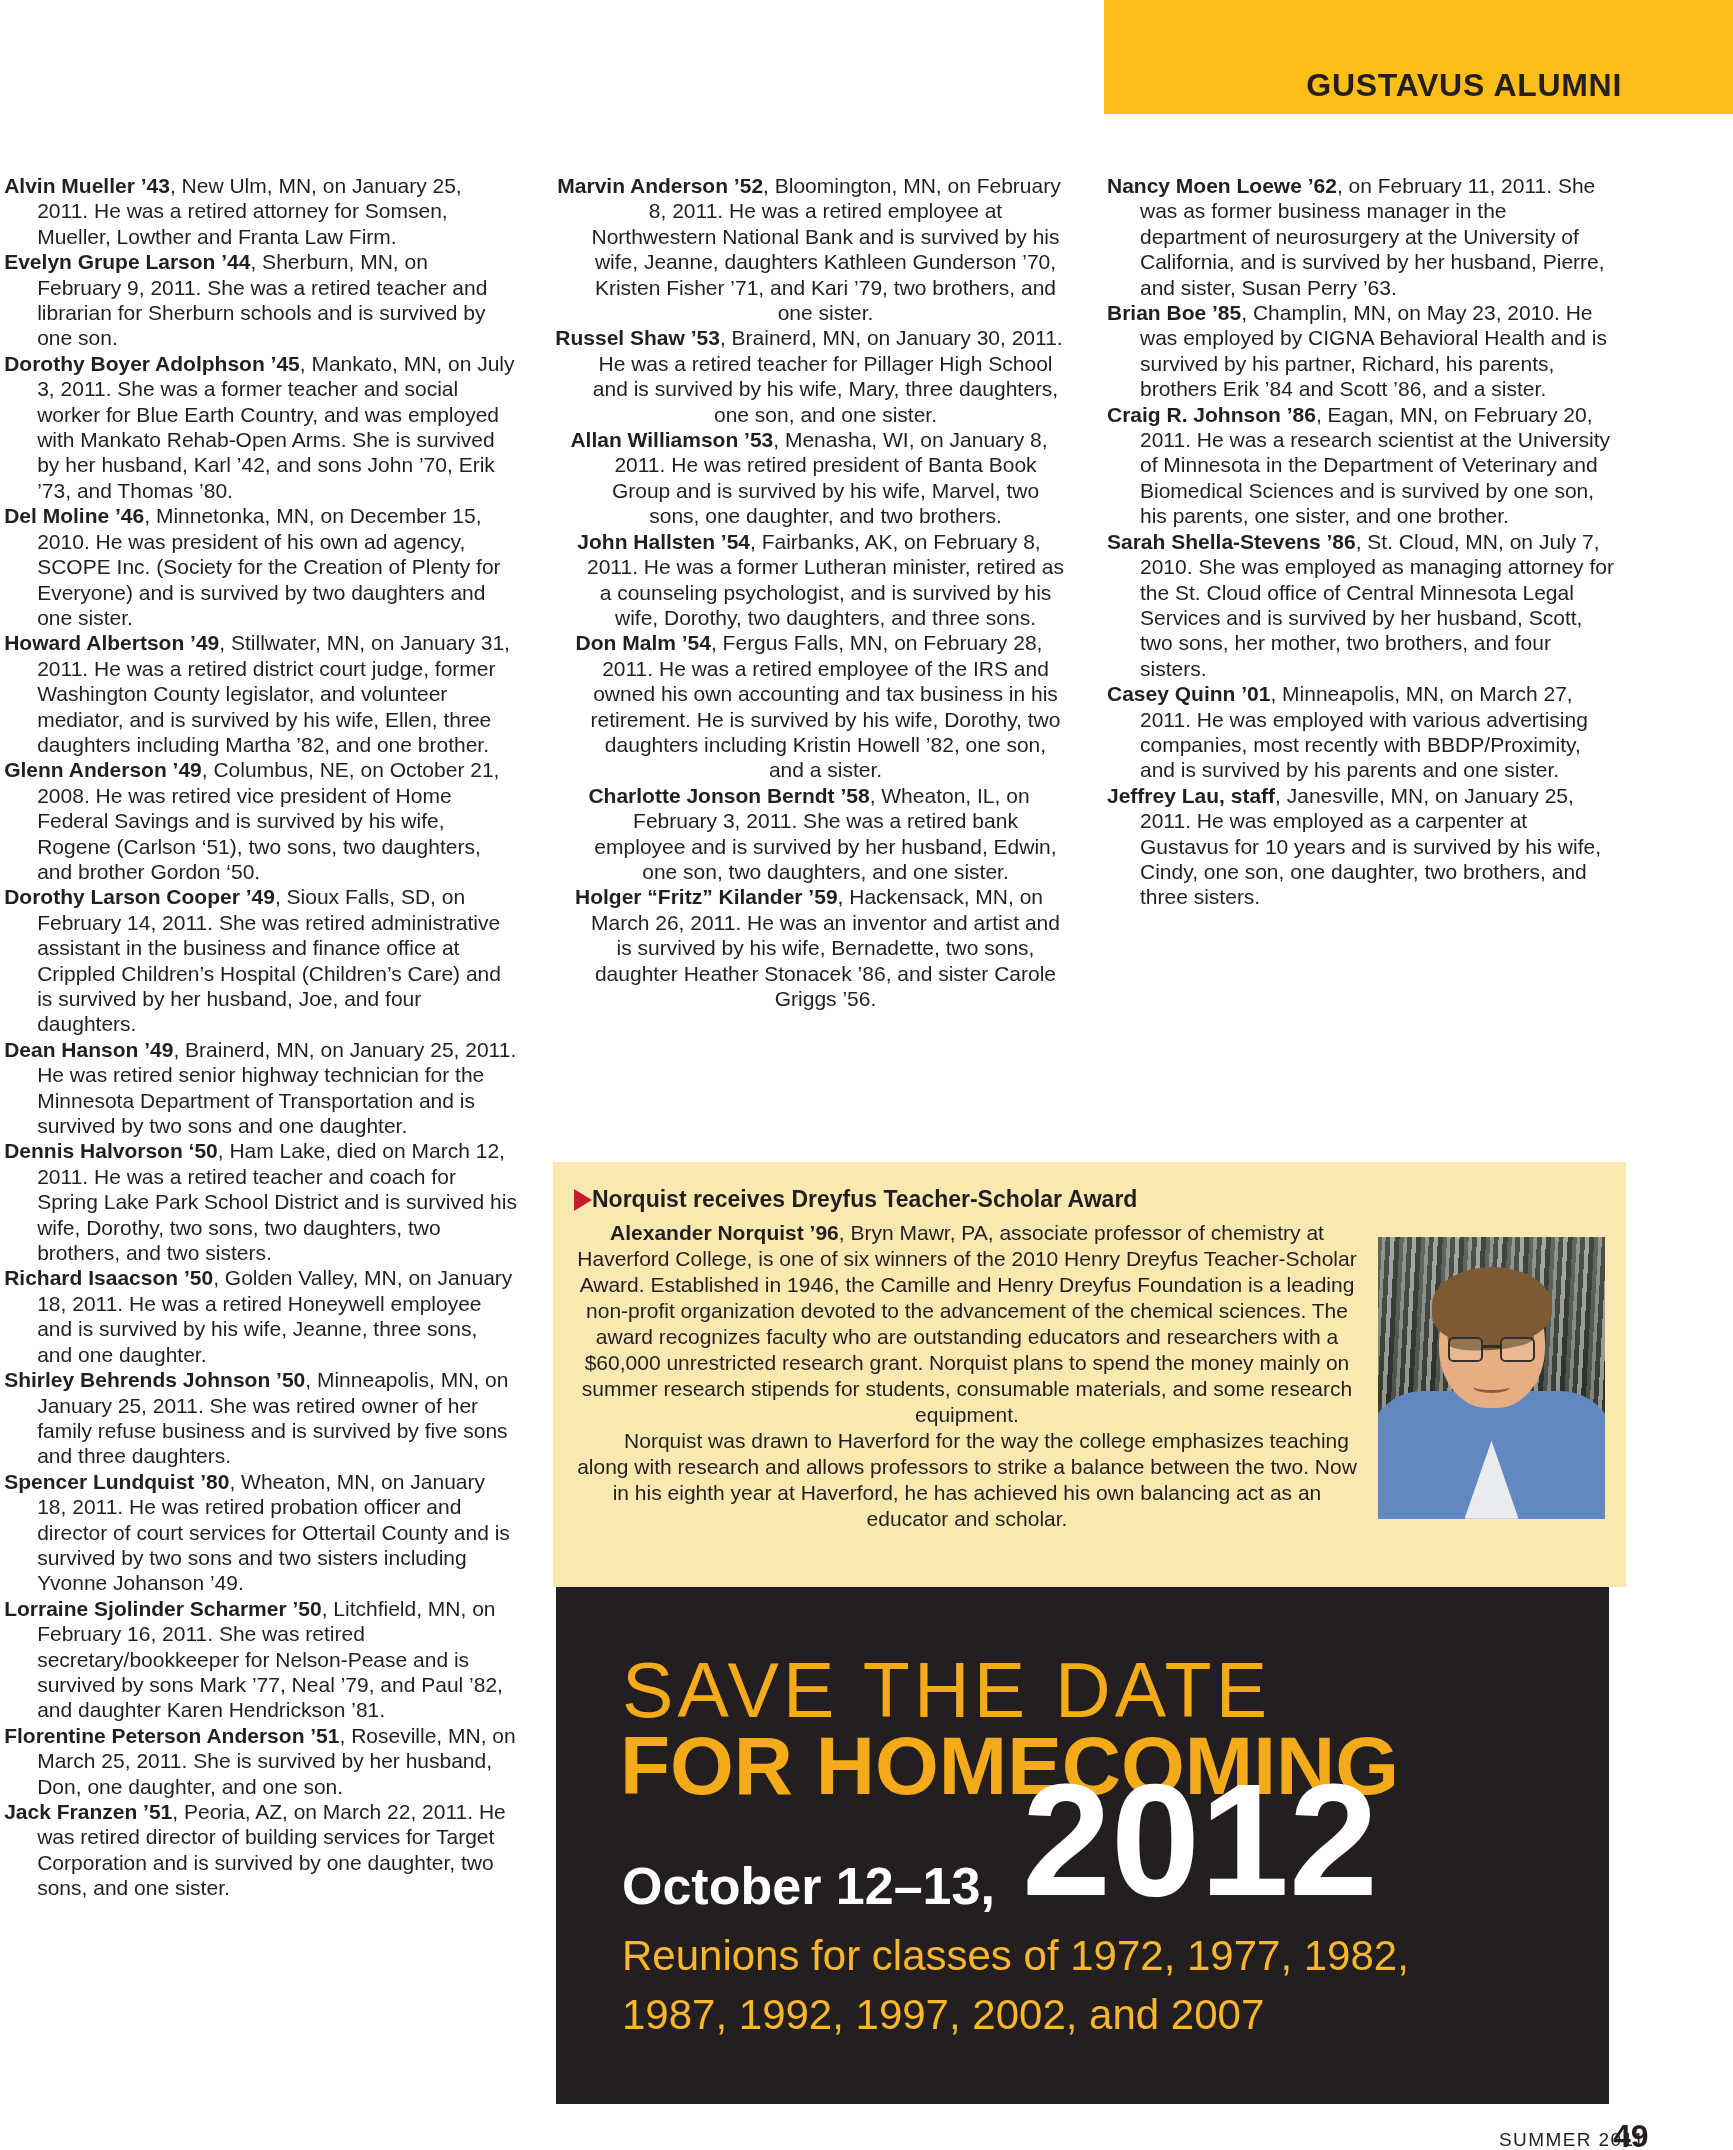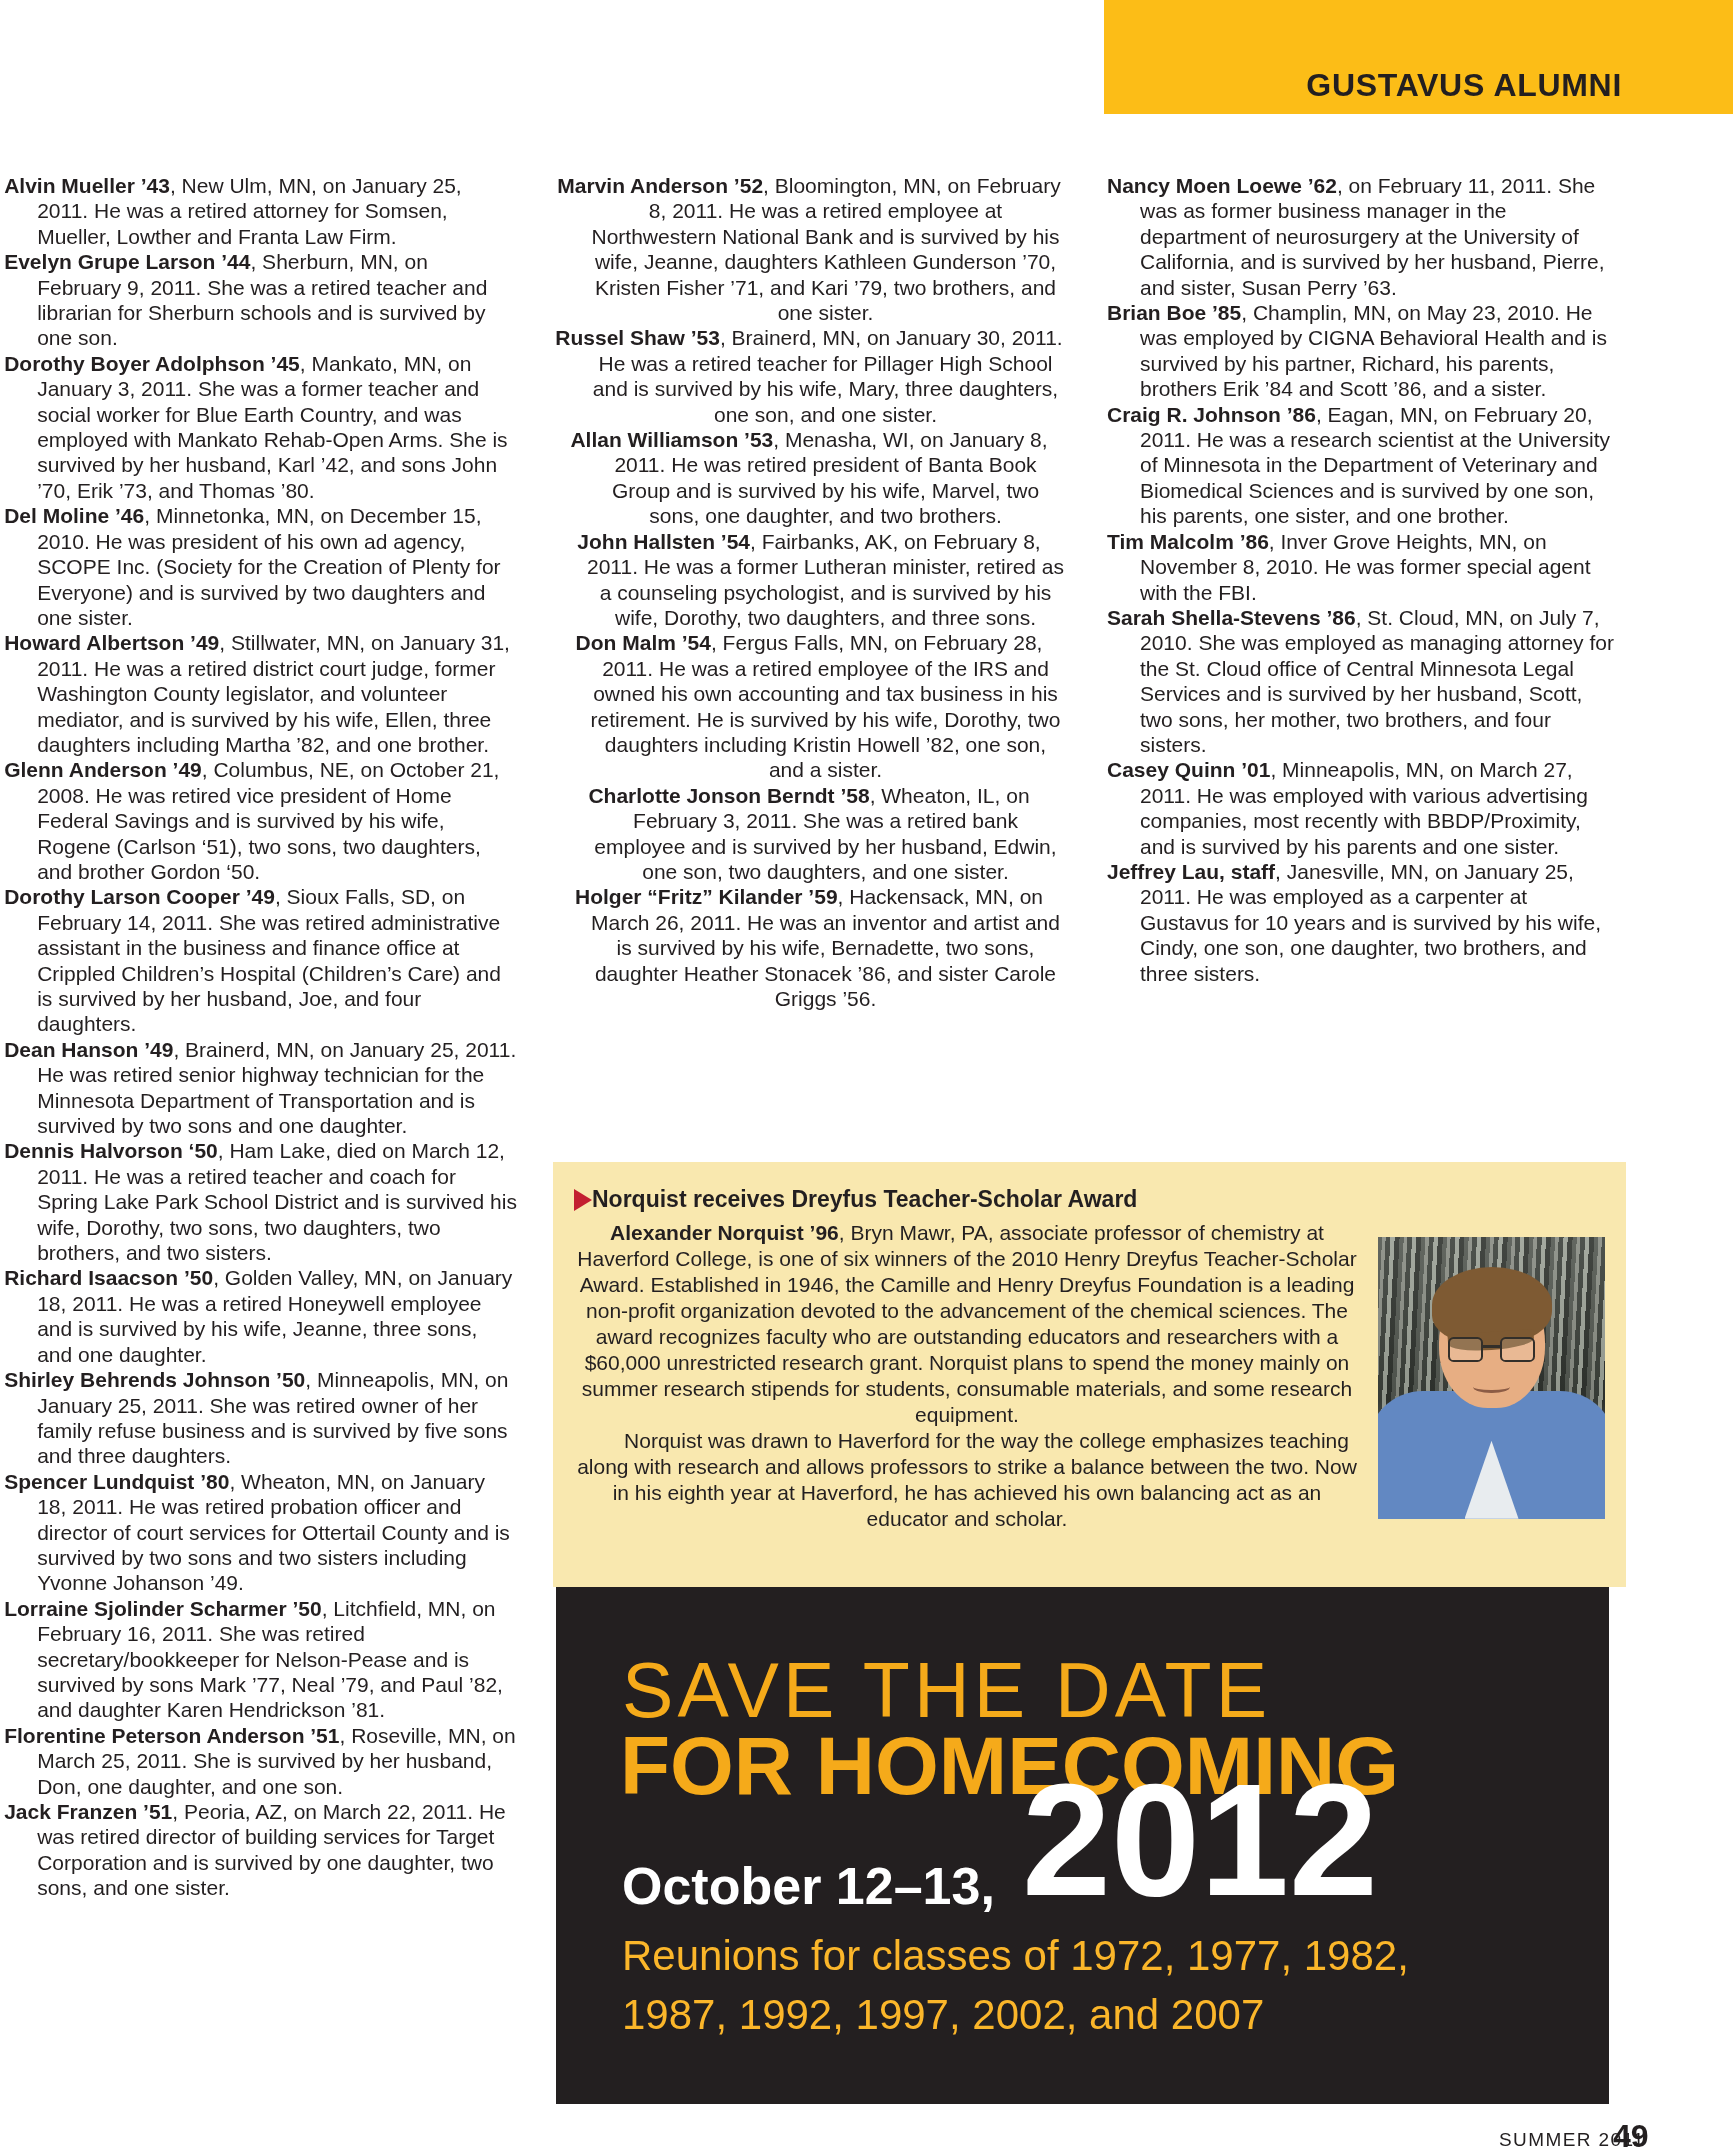--- a/index.html
+++ b/index.html
@@ -78,21 +78,21 @@
 </head>
 <body>
 
 <div class="masthead">
   <span class="masthead-title">GUSTAVUS ALUMNI</span>
 </div>
 
 <div class="obit-col col1">
     <p class="obit"><span class="obit-name">Alvin Mueller ’43</span><span>, New Ulm, MN, on January 25, 2011. He was a retired attorney for Somsen, Mueller, Lowther and Franta Law Firm.</span></p>
     <p class="obit"><span class="obit-name">Evelyn Grupe Larson ’44</span><span>, Sherburn, MN, on February 9, 2011. She was a retired teacher and librarian for Sherburn schools and is survived by one son.</span></p>
-    <p class="obit"><span class="obit-name">Dorothy Boyer Adolphson ’45</span><span>, Mankato, MN, on January 3, 2011. She was a former teacher and social worker for Blue Earth Country, and was employed with Mankato Rehab-Open Arms. She is survived by her husband, Karl ’42, and sons John ’70, Erik ’73, and Thomas ’80.</span></p>
+    <p class="obit"><span class="obit-name">Dorothy Boyer Adolphson ’45</span><span>, Mankato, MN, on July 3, 2011. She was a former teacher and social worker for Blue Earth Country, and was employed with Mankato Rehab-Open Arms. She is survived by her husband, Karl ’42, and sons John ’70, Erik ’73, and Thomas ’80.</span></p>
     <p class="obit"><span class="obit-name">Del Moline ’46</span><span>, Minnetonka, MN, on December 15, 2010. He was president of his own ad agency, SCOPE Inc. (Society for the Creation of Plenty for Everyone) and is survived by two daughters and one sister.</span></p>
     <p class="obit"><span class="obit-name">Howard Albertson ’49</span><span>, Stillwater, MN, on January 31, 2011. He was a retired district court judge, former Washington County legislator, and volunteer mediator, and is survived by his wife, Ellen, three daughters including Martha ’82, and one brother.</span></p>
     <p class="obit"><span class="obit-name">Glenn Anderson ’49</span><span>, Columbus, NE, on October 21, 2008. He was retired vice president of Home Federal Savings and is survived by his wife, Rogene (Carlson ‘51), two sons, two daughters, and brother Gordon ‘50.</span></p>
     <p class="obit"><span class="obit-name">Dorothy Larson Cooper ’49</span><span>, Sioux Falls, SD, on February 14, 2011. She was retired administrative assistant in the business and finance office at Crippled Children’s Hospital (Children’s Care) and is survived by her husband, Joe, and four daughters.</span></p>
     <p class="obit"><span class="obit-name">Dean Hanson ’49</span><span>, Brainerd, MN, on January 25, 2011. He was retired senior highway technician for the Minnesota Department of Transportation and is survived by two sons and one daughter.</span></p>
     <p class="obit"><span class="obit-name">Dennis Halvorson ‘50</span><span>, Ham Lake, died on March 12, 2011. He was a retired teacher and coach for Spring Lake Park School District and is survived his wife, Dorothy, two sons, two daughters, two brothers, and two sisters.</span></p>
     <p class="obit"><span class="obit-name">Richard Isaacson ’50</span><span>, Golden Valley, MN, on January 18, 2011. He was a retired Honeywell employee and is survived by his wife, Jeanne, three sons, and one daughter.</span></p>
     <p class="obit"><span class="obit-name">Shirley Behrends Johnson ’50</span><span>, Minneapolis, MN, on January 25, 2011. She was retired owner of her family refuse business and is survived by five sons and three daughters.</span></p>
     <p class="obit"><span class="obit-name">Spencer Lundquist ’80</span><span>, Wheaton, MN, on January 18, 2011. He was retired probation officer and director of court services for Ottertail County and is survived by two sons and two sisters including Yvonne Johanson ’49.</span></p>
     <p class="obit"><span class="obit-name">Lorraine Sjolinder Scharmer ’50</span><span>, Litchfield, MN, on February 16, 2011. She was retired secretary/bookkeeper for Nelson-Pease and is survived by sons Mark ’77, Neal ’79, and Paul ’82, and daughter Karen Hendrickson ’81.</span></p>
@@ -105,21 +105,20 @@
     <p class="obit"><span class="obit-name">Allan Williamson ’53</span><span>, Menasha, WI, on January 8, 2011. He was retired president of Banta Book Group and is survived by his wife, Marvel, two sons, one daughter, and two brothers.</span></p>
     <p class="obit"><span class="obit-name">John Hallsten ’54</span><span>, Fairbanks, AK, on February 8, 2011. He was a former Lutheran minister, retired as a counseling psychologist, and is survived by his wife, Dorothy, two daughters, and three sons.</span></p>
     <p class="obit"><span class="obit-name">Don Malm ’54</span><span>, Fergus Falls, MN, on February 28, 2011. He was a retired employee of the IRS and owned his own accounting and tax business in his retirement. He is survived by his wife, Dorothy, two daughters including Kristin Howell ’82, one son, and a sister.</span></p>
     <p class="obit"><span class="obit-name">Charlotte Jonson Berndt ’58</span><span>, Wheaton, IL, on February 3, 2011. She was a retired bank employee and is survived by her husband, Edwin, one son, two daughters, and one sister.</span></p>
     <p class="obit"><span class="obit-name">Holger “Fritz” Kilander ’59</span><span>, Hackensack, MN, on March 26, 2011. He was an inventor and artist and is survived by his wife, Bernadette, two sons, daughter Heather Stonacek ’86, and sister Carole Griggs ’56.</span></p>
   </div>
 <div class="obit-col col3">
     <p class="obit"><span class="obit-name">Nancy Moen Loewe ’62</span><span>, on February 11, 2011. She was as former business manager in the department of neurosurgery at the University of California, and is survived by her husband, Pierre, and sister, Susan Perry ’63.</span></p>
     <p class="obit"><span class="obit-name">Brian Boe ’85</span><span>, Champlin, MN, on May 23, 2010. He was employed by CIGNA Behavioral Health and is survived by his partner, Richard, his parents, brothers Erik ’84 and Scott ’86, and a sister.</span></p>
     <p class="obit"><span class="obit-name">Craig R. Johnson ’86</span><span>, Eagan, MN, on February 20, 2011.  He was a research scientist at the University of Minnesota in the Department of Veterinary and Biomedical Sciences and is survived by one son, his parents, one sister, and one brother.</span></p>
-    <p class="obit"><span class="obit-name">Tim Malcolm ’86</span><span>, Inver Grove Heights, MN, on November 8, 2010. He was former special agent with the FBI.</span></p>
     <p class="obit"><span class="obit-name">Sarah Shella-Stevens ’86</span><span>, St. Cloud, MN, on July 7, 2010. She was employed as managing attorney for the St. Cloud office of Central Minnesota Legal Services and is survived by her husband, Scott, two sons, her mother, two brothers, and four sisters.</span></p>
     <p class="obit"><span class="obit-name">Casey Quinn ’01</span><span>, Minneapolis, MN, on March 27, 2011. He was employed with various advertising companies, most recently with BBDP/Proximity, and is survived by his parents and one sister.</span></p>
     <p class="obit"><span class="obit-name">Jeffrey Lau, staff</span><span>, Janesville, MN, on January 25, 2011. He was employed as a carpenter at Gustavus for 10 years and is survived by his wife, Cindy, one son, one daughter, two brothers, and three sisters.</span></p>
   </div>
 
 <div class="award-box">
   <div class="award-title-row">
     <span class="award-arrow"></span>
     <span class="award-title">Norquist receives Dreyfus Teacher-Scholar Award</span>
   </div>

